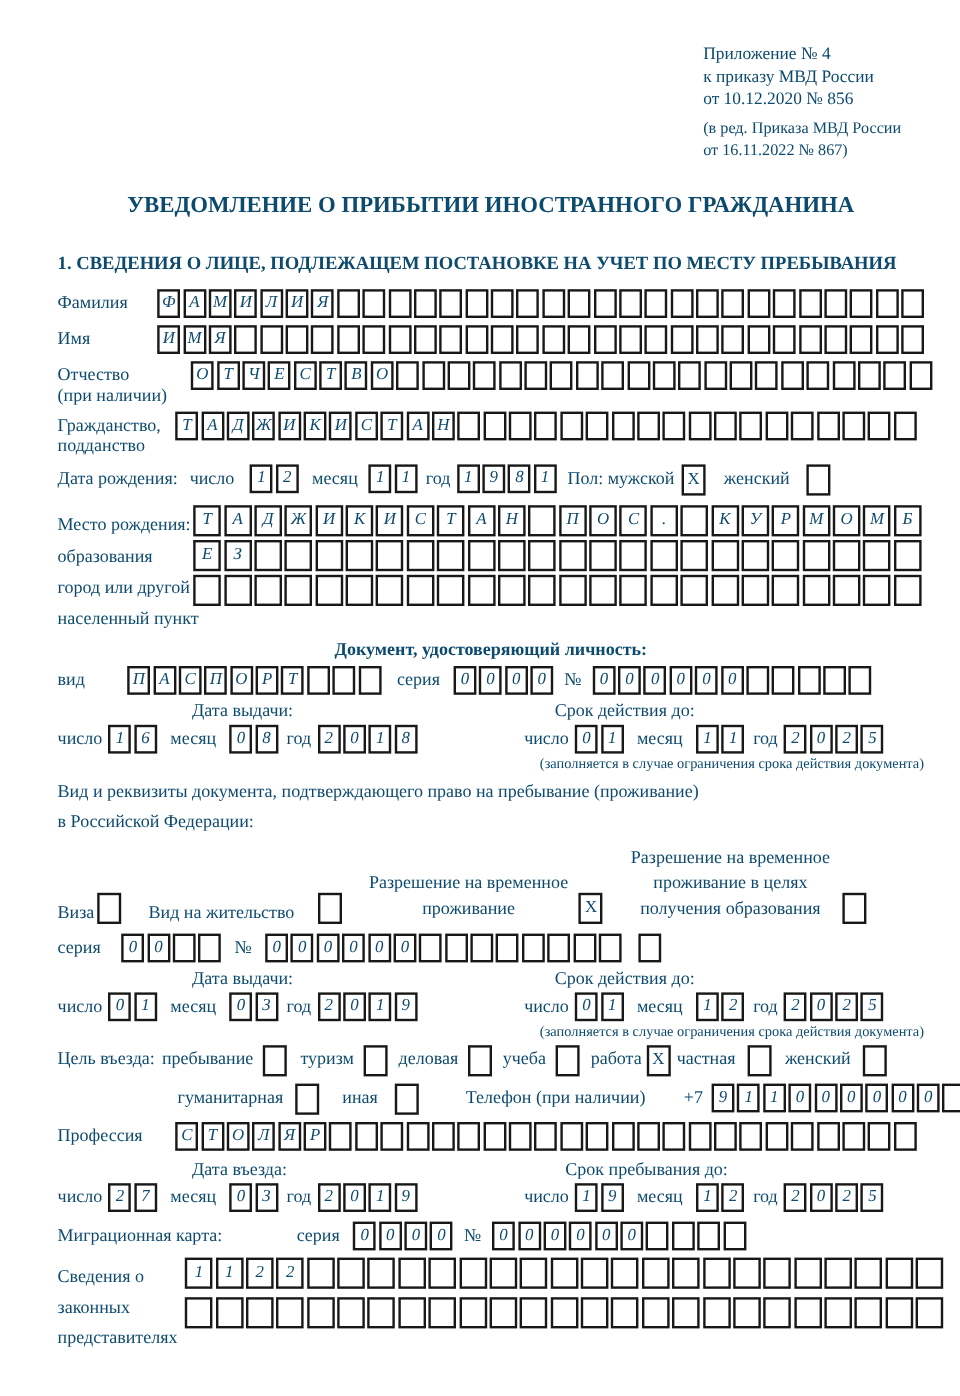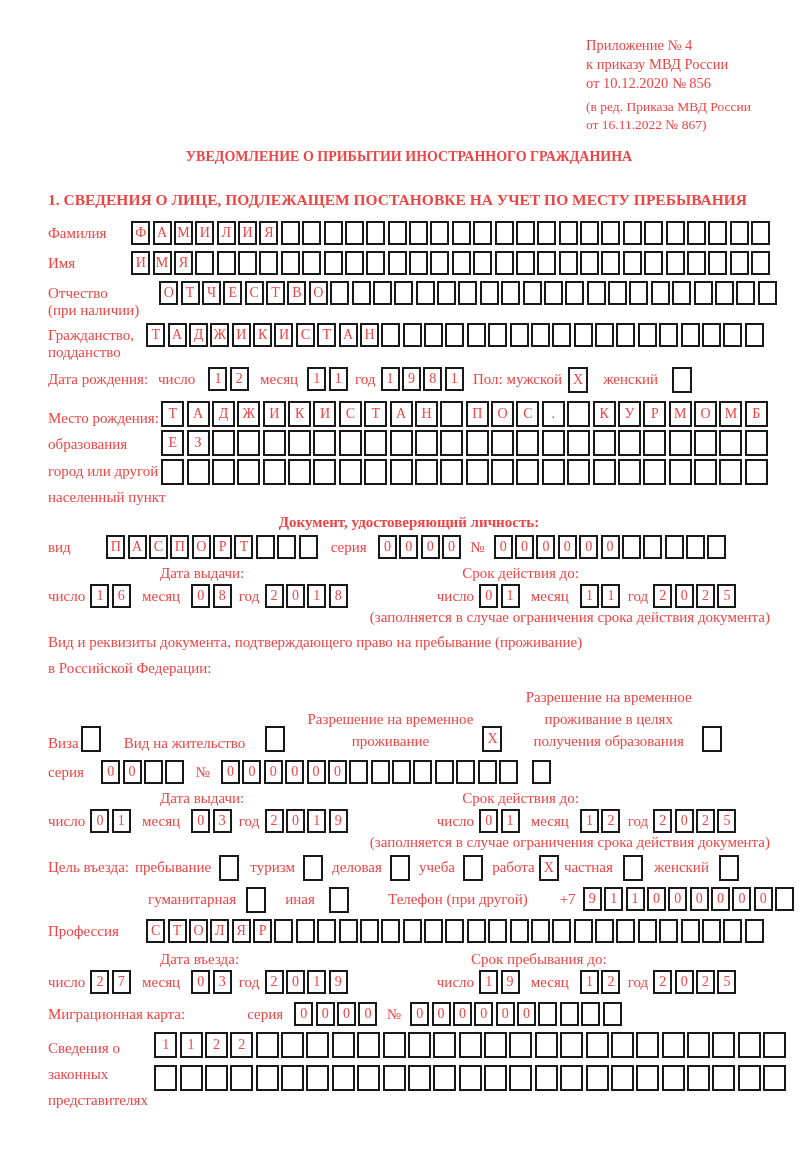--- a/index.html
+++ b/index.html
@@ -1,35 +1,35 @@
 <!DOCTYPE html>
 <html><head>
 <meta charset="utf-8">
 <style>
   html,body{margin:0;padding:0;background:#fff;}
-  .page{width:800px;height:1163px;background:#fff;color:#ef4444;overflow:hidden;
+  .page{width:800px;height:1163px;background:#fff;color:#0c4a6e;overflow:hidden;
         font-family:"Liberation Serif","DejaVu Serif",serif;font-size:15px;position:relative;}
   .content{padding:36px 30px 0 48px;}
   .annex{margin-left:538px;line-height:1.32;font-size:14.5px;}
   .annex .small{font-size:13.5px;margin-top:5px;}
   .annex .small2{font-size:13.5px;}
   .forma{font-weight:bold;font-size:16px;text-align:right;padding-right:28px;margin-top:22px;}
-  .title{text-align:center;font-weight:bold;font-size:14px;margin-top:12px;line-height:1.5;}
+  .title{text-align:center;font-weight:bold;font-size:19px;margin-top:24px;line-height:1.5;}
   .title-underline{display:inline-block;width:55px;border-bottom:2.5px solid #3a3a3a;margin-left:12px;height:14px;}
   .sec-heading{font-weight:bold;font-size:15.5px;margin-top:24px;}
   .frow{display:flex;align-items:flex-start;white-space:nowrap;}
   .flabel{font-size:15px;padding-top:4px;flex-shrink:0;}
-  .cells{white-space:nowrap;flex-shrink:0;}
+  .cells{white-space:nowrap;flex-shrink:0;font-style:italic;}
   .cell{display:inline-block;box-sizing:border-box;width:19px;height:24px;border:2px solid #181818;
         margin:0 1.2px;text-align:center;font-size:14px;line-height:19px;vertical-align:top;}
   .wide{width:23px;height:26px;line-height:21px;}
   .cb{width:20px;height:26px;line-height:21px;flex-shrink:0;}
   .dlabel{padding-top:4px;}
   .dhead{font-size:15px;}
-  .note{font-size:15px;text-align:right;margin-top:1px;}
+  .note{font-size:12px;text-align:right;margin-top:1px;}
   .opt-label{text-align:center;font-size:15px;line-height:1.45;white-space:normal;padding-top:2px;}
   .mt4{margin-top:4px;} .mt6{margin-top:6px;} .mt8{margin-top:8px;} .mt12{margin-top:12px;}
   .cellrows .cells{display:block;margin-bottom:3px;}
   .reps .cells{margin-bottom:7px;}
   .intro{font-size:15px;line-height:1.7;}
 </style>
 </head>
 <body>
 
 <div class="page">
@@ -197,21 +197,21 @@
     <span class="cell cb" style="margin-left:10px"></span>
     <span class="dlabel" style="margin-left:10px">женский</span>
     <span class="cell cb" style="margin-left:10px"></span>
   </div>
 
   <div class="frow mt6">
     <span class="dlabel" style="margin-left:100px">гуманитарная</span>
     <span class="cell cb" style="margin-left:10px"></span>
     <span class="dlabel" style="margin-left:18px">иная</span>
     <span class="cell cb" style="margin-left:14px"></span>
-    <span class="dlabel" style="margin-left:38px">Телефон (при другой)</span>
+    <span class="dlabel" style="margin-left:38px">Телефон (при наличии)</span>
     <span class="dlabel" style="margin-left:32px">+7</span>
     <span class="cells" style="margin-left:6px"><span class="cell">9</span><span class="cell">1</span><span class="cell">1</span><span class="cell">0</span><span class="cell">0</span><span class="cell">0</span><span class="cell">0</span><span class="cell">0</span><span class="cell">0</span><span class="cell"></span></span>
   </div>
 
   <div class="frow mt6">
     <div class="flabel" style="width:97px">Профессия</div>
     <div class="cells"><span class="cell">С</span><span class="cell">Т</span><span class="cell">О</span><span class="cell">Л</span><span class="cell">Я</span><span class="cell">Р</span><span class="cell"></span><span class="cell"></span><span class="cell"></span><span class="cell"></span><span class="cell"></span><span class="cell"></span><span class="cell"></span><span class="cell"></span><span class="cell"></span><span class="cell"></span><span class="cell"></span><span class="cell"></span><span class="cell"></span><span class="cell"></span><span class="cell"></span><span class="cell"></span><span class="cell"></span><span class="cell"></span><span class="cell"></span><span class="cell"></span><span class="cell"></span><span class="cell"></span><span class="cell"></span></div>
   </div>
 
   <div class="frow mt8 dhead">

